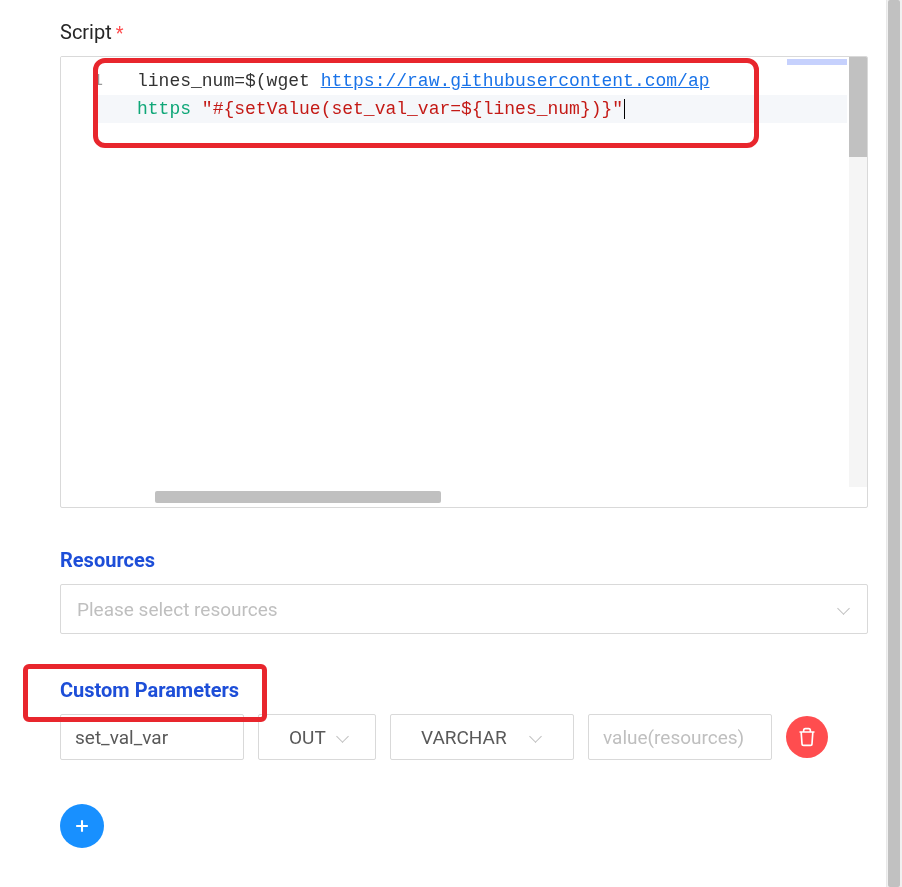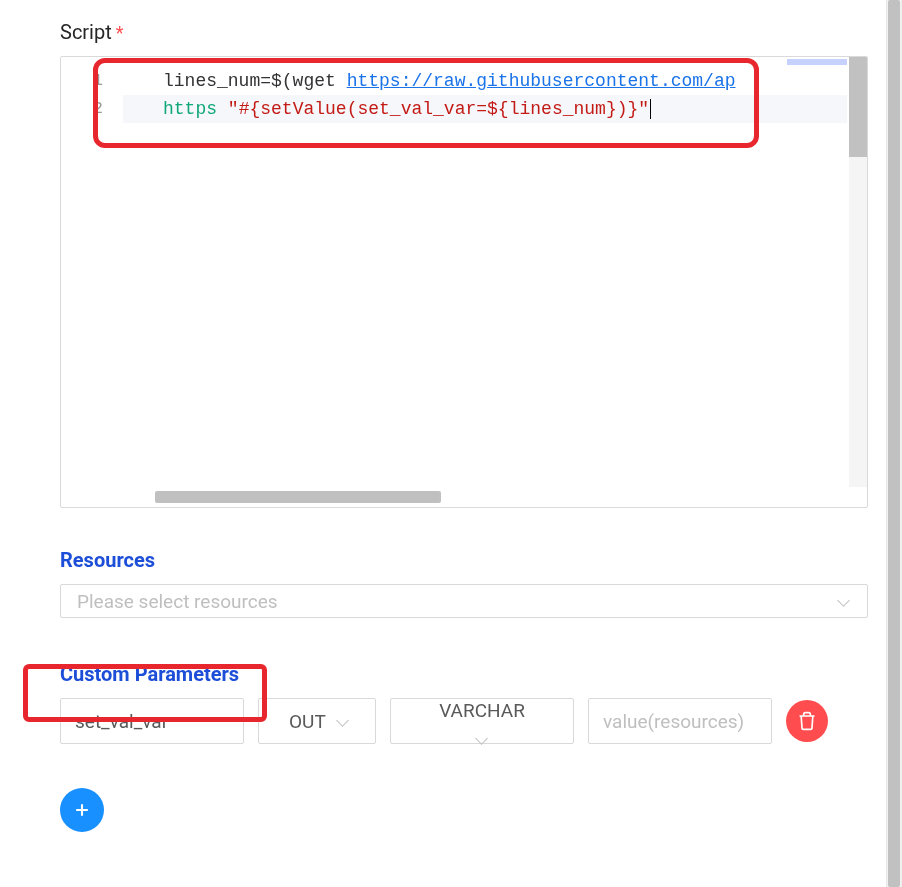--- a/index.html
+++ b/index.html
@@ -77,21 +77,21 @@
     font-family: "Consolas", "Courier New", monospace;
     font-size: 17px;
     color: #999;
     text-align: right;
     padding-right: 12px;
     line-height: 28px;
     height: 28px;
   }
   .code-area {
     position: absolute;
-    left: 62px;
+    left: 36px;
     top: 0;
     right: 0;
     padding-top: 10px;
     font-family: "Consolas", "Courier New", monospace;
     font-size: 18px;
     white-space: nowrap;
     overflow: hidden;
   }
   .code-line {
     line-height: 28px;
@@ -177,21 +177,21 @@
     opacity: 0.35;
   }
   .section-label {
     font-size: 20px;
     color: #1d4ed8;
     margin-bottom: 12px;
     font-weight: bold;
   }
   .select-wide {
     width: 100%;
-    height: 34px;
+    height: 50px;
     border: 1px solid #d9d9d9;
     border-radius: 2px;
     display: flex;
     align-items: center;
     justify-content: space-between;
     padding: 0 16px;
     color: #bfbfbf;
     font-size: 19px;
     background: #fff;
     margin-bottom: 44px;
@@ -239,21 +239,21 @@
     font-size: 19px;
     color: #595959;
     background: #fff;
     display: flex;
     align-items: center;
     justify-content: space-between;
     gap: 10px;
     cursor: pointer;
   }
   .param-select.dir { width: 118px; }
-  .param-select.type { width: 184px; flex-direction: column; }
+  .param-select.type { width: 184px; }
   .param-input.value-opt { width: 184px; color: #bfbfbf; }
   .delete-btn {
     width: 42px;
     height: 42px;
     border-radius: 50%;
     background: #ff4d4f;
     display: flex;
     align-items: center;
     justify-content: center;
     cursor: pointer;

